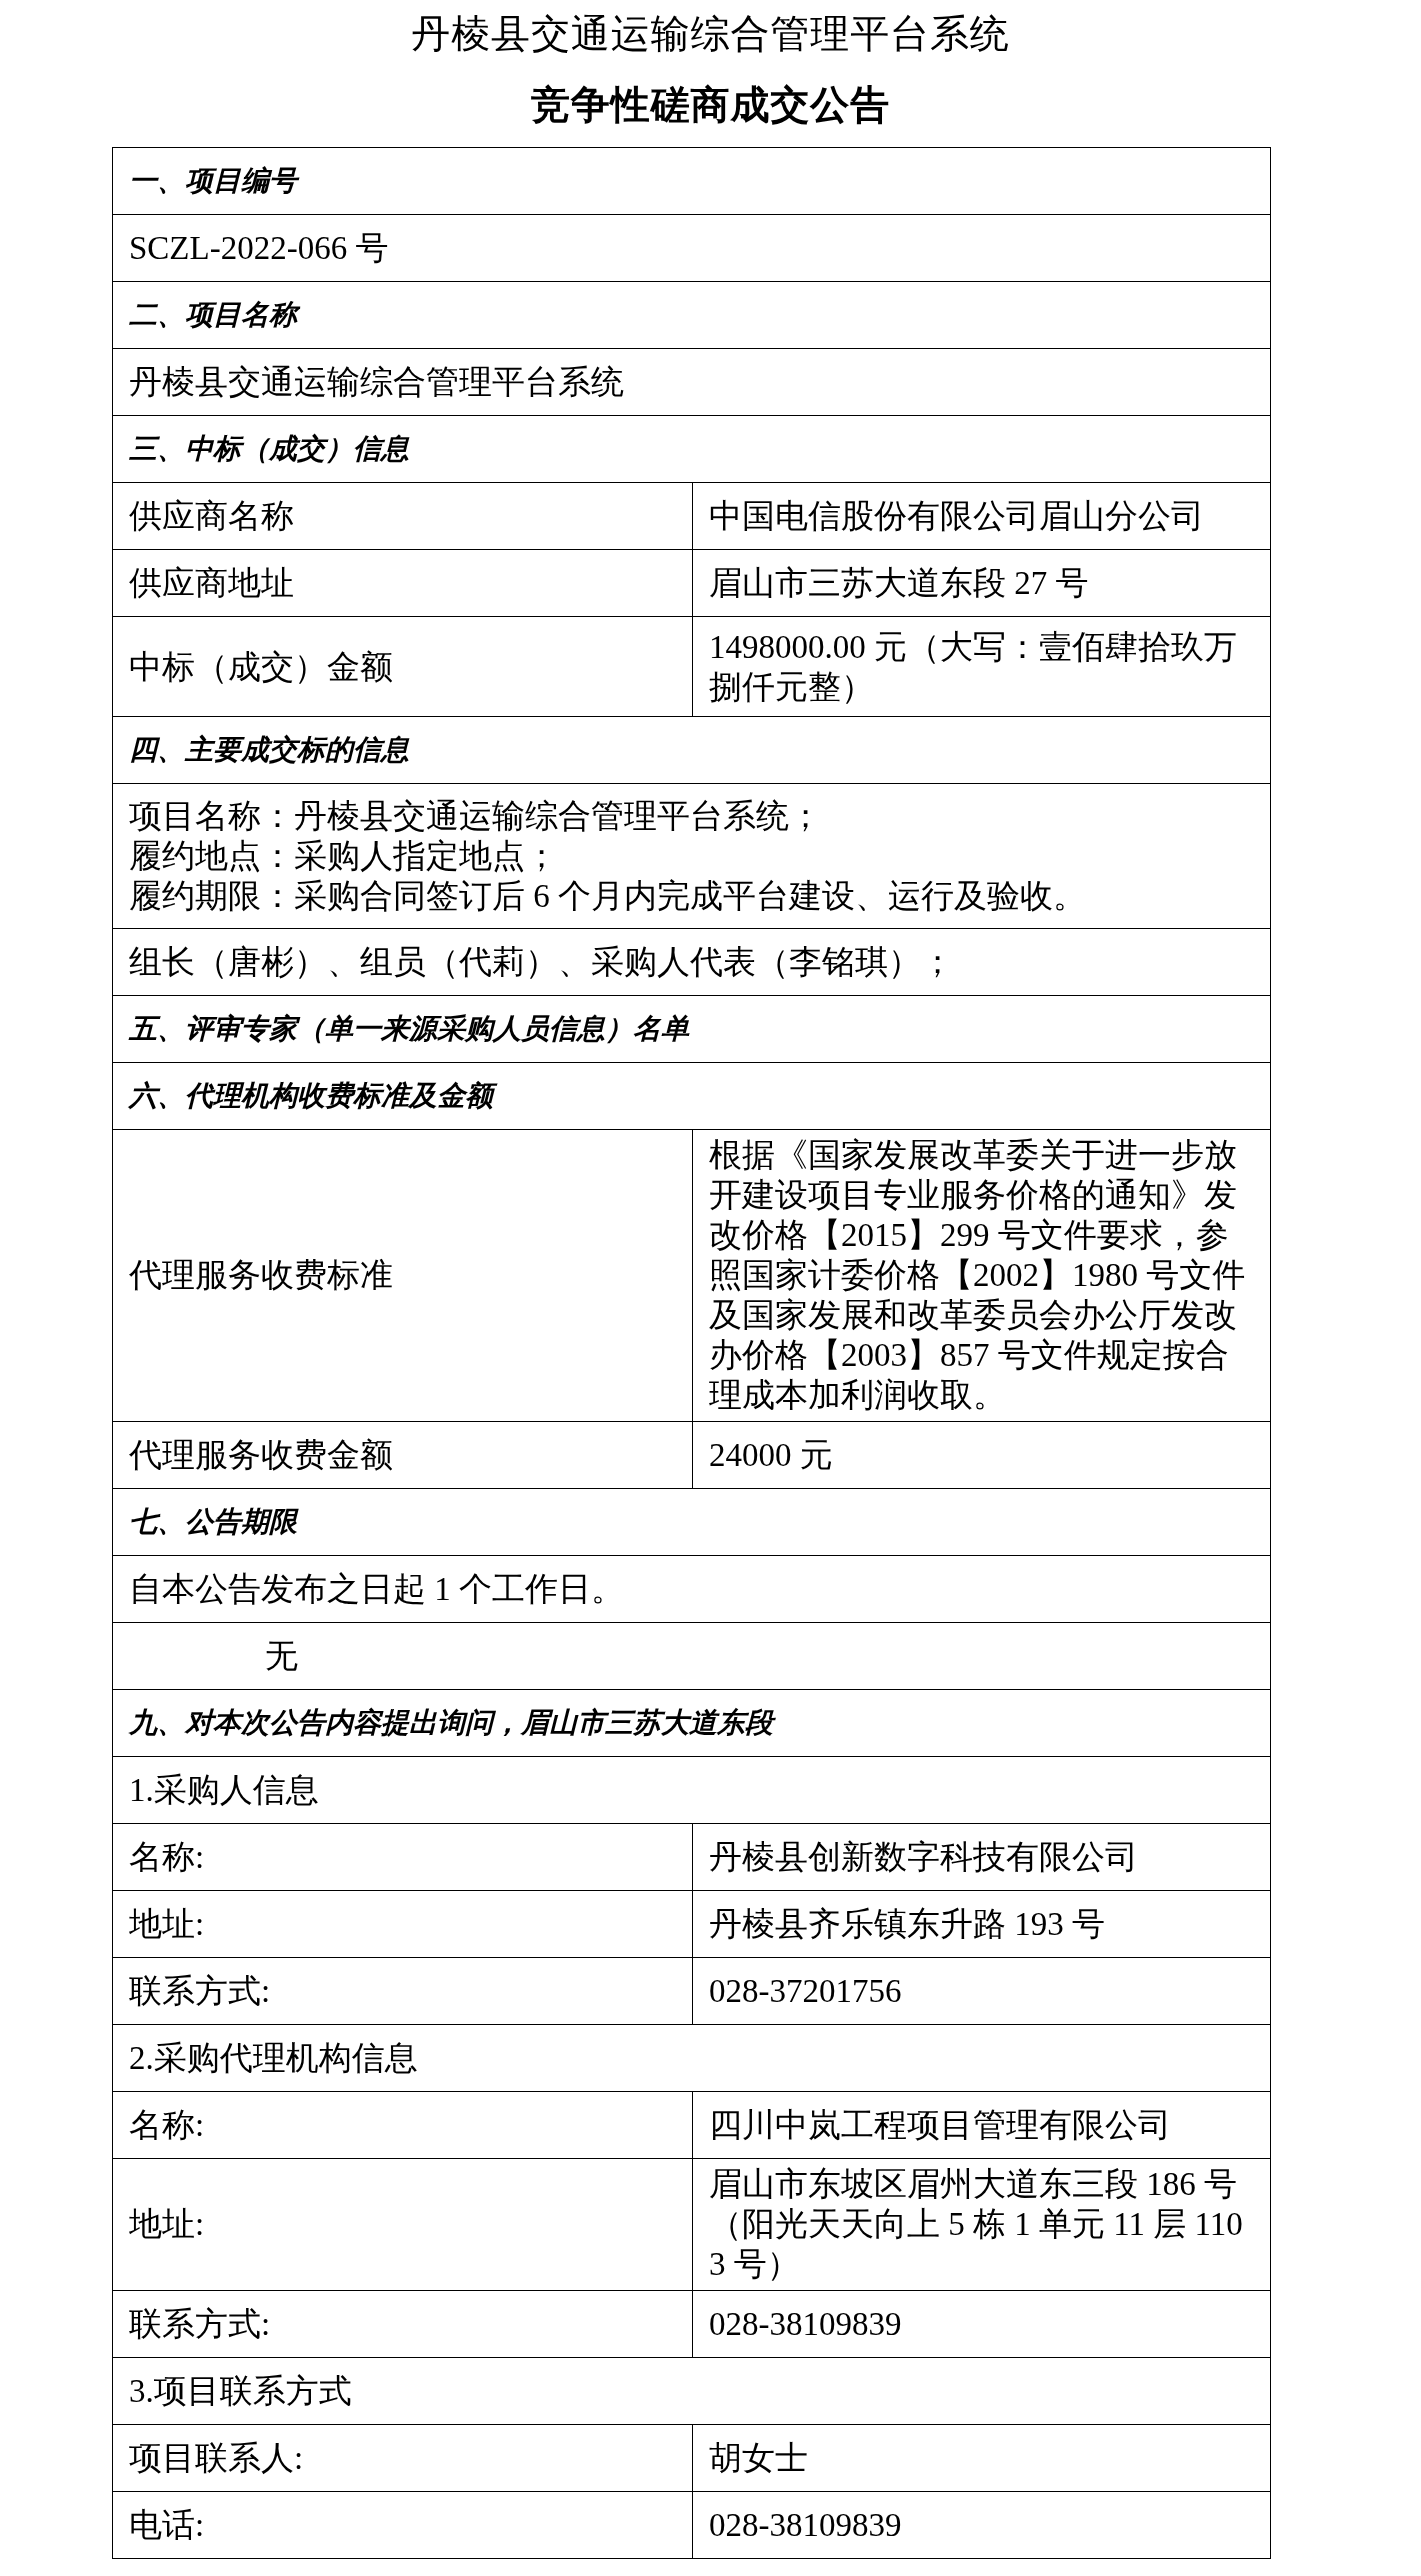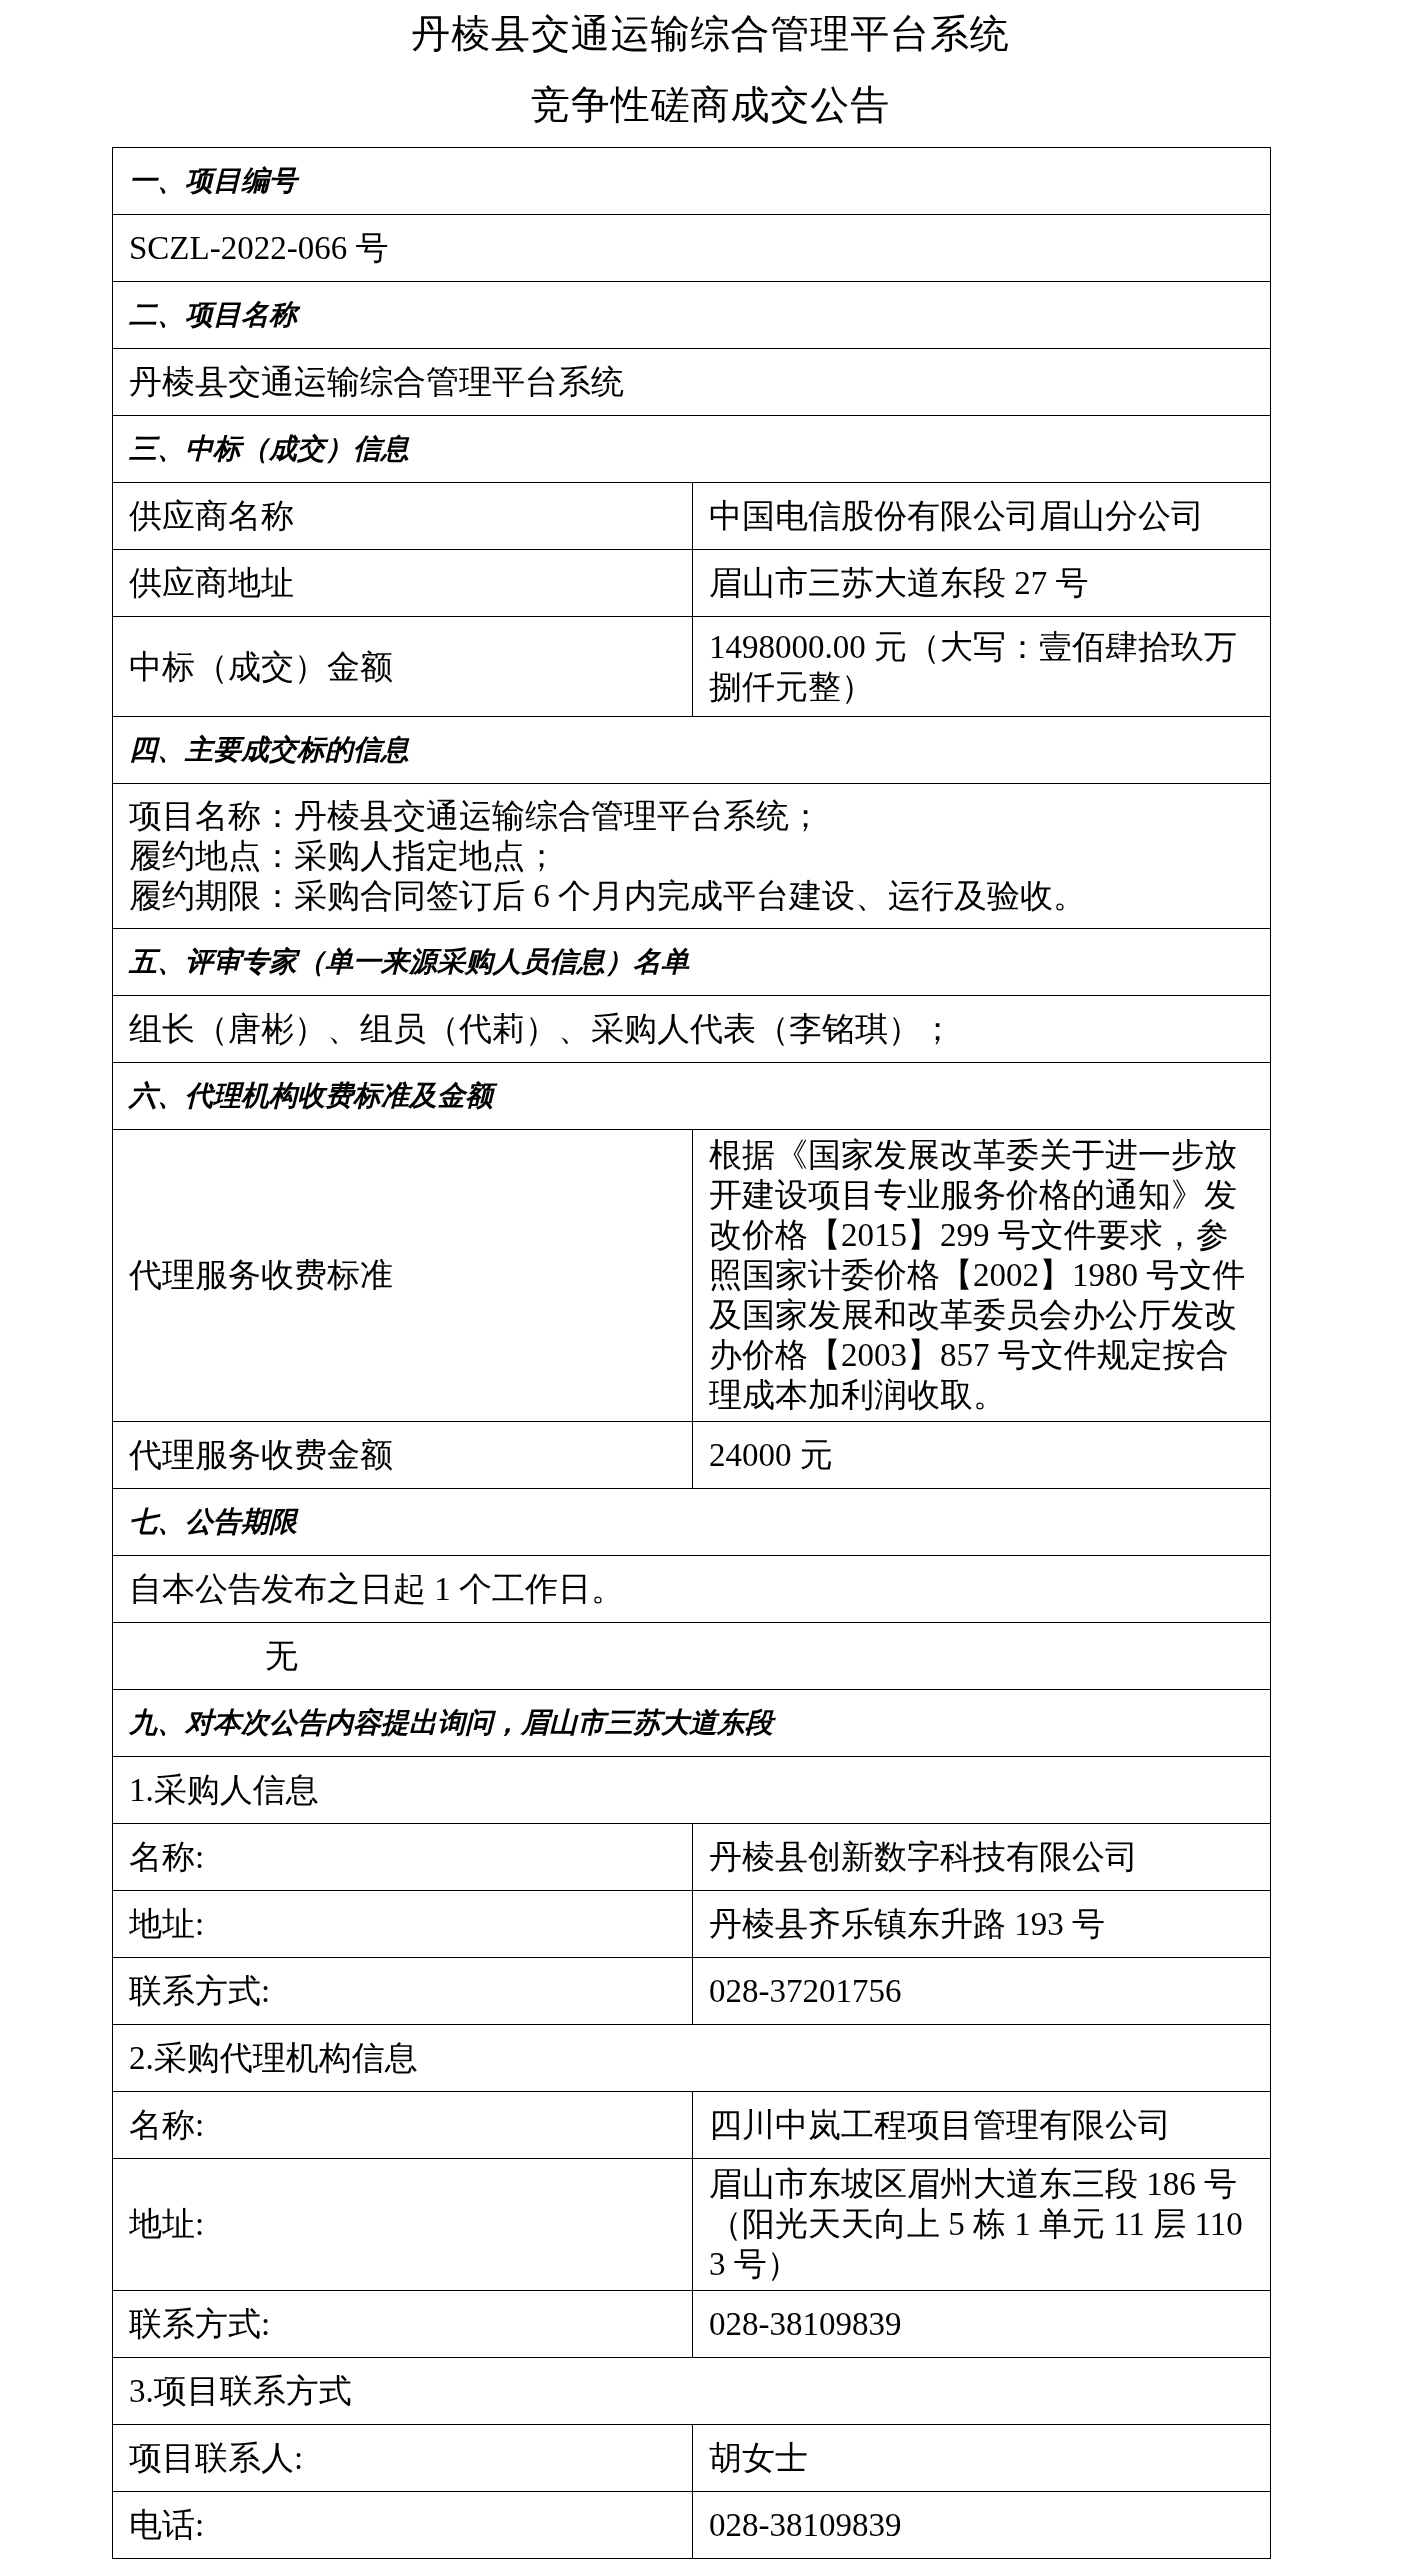--- a/index.html
+++ b/index.html
@@ -20,21 +20,21 @@
     font-size: 39px;
     line-height: 41px;
     font-weight: normal;
     letter-spacing: 0.9px;
   }
   .doc-subtitle {
     margin: 29px 0 21.5px 0;
     text-align: center;
     font-size: 39px;
     line-height: 43px;
-    font-weight: normal;
+    font-weight: bold;
     letter-spacing: 0.9px;
   }
   table.doc-table {
     border-collapse: collapse;
     table-layout: fixed;
     width: 1158px;
     margin-left: 112px;
   }
   col.c1 { width: 580px; }
   col.c2 { width: 578px; }
@@ -102,24 +102,24 @@
         </tr>
         <tr class="r-s">
           <td colspan="2" class="hdr">四、主要成交标的信息</td>
         </tr>
         <tr class="r-l">
           <td colspan="2" class="">项目名称：丹棱县交通运输综合管理平台系统；
 履约地点：采购人指定地点；
 履约期限：采购合同签订后 6 个月内完成平台建设、运行及验收。</td>
         </tr>
         <tr class="r-s">
-          <td colspan="2" class="hdr">五、评审专家（单一来源采购人员信息）名单</td>
+          <td colspan="2" class="">组长（唐彬）、组员（代莉）、采购人代表（李铭琪）；</td>
         </tr>
         <tr class="r-s">
-          <td colspan="2" class="">组长（唐彬）、组员（代莉）、采购人代表（李铭琪）；</td>
+          <td colspan="2" class="hdr">五、评审专家（单一来源采购人员信息）名单</td>
         </tr>
         <tr class="r-s">
           <td colspan="2" class="hdr">六、代理机构收费标准及金额</td>
         </tr>
         <tr class="r-xl">
           <td>代理服务收费标准</td>
           <td>根据《国家发展改革委关于进一步放开建设项目专业服务价格的通知》发改价格【2015】299 号文件要求，参照国家计委价格【2002】1980 号文件及国家发展和改革委员会办公厅发改办价格【2003】857 号文件规定按合理成本加利润收取。</td>
         </tr>
         <tr class="r-s">
           <td>代理服务收费金额</td>

